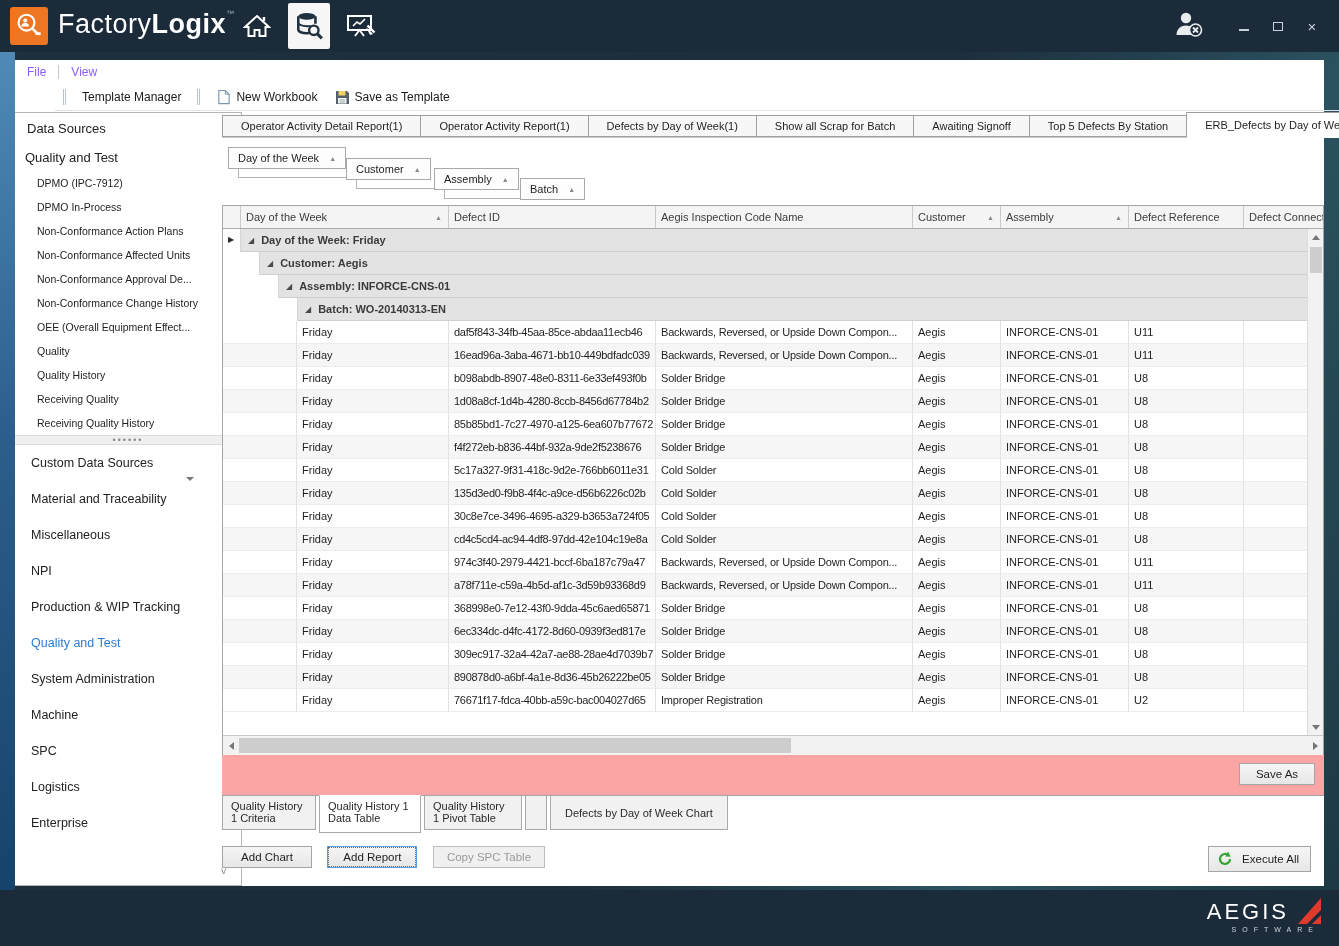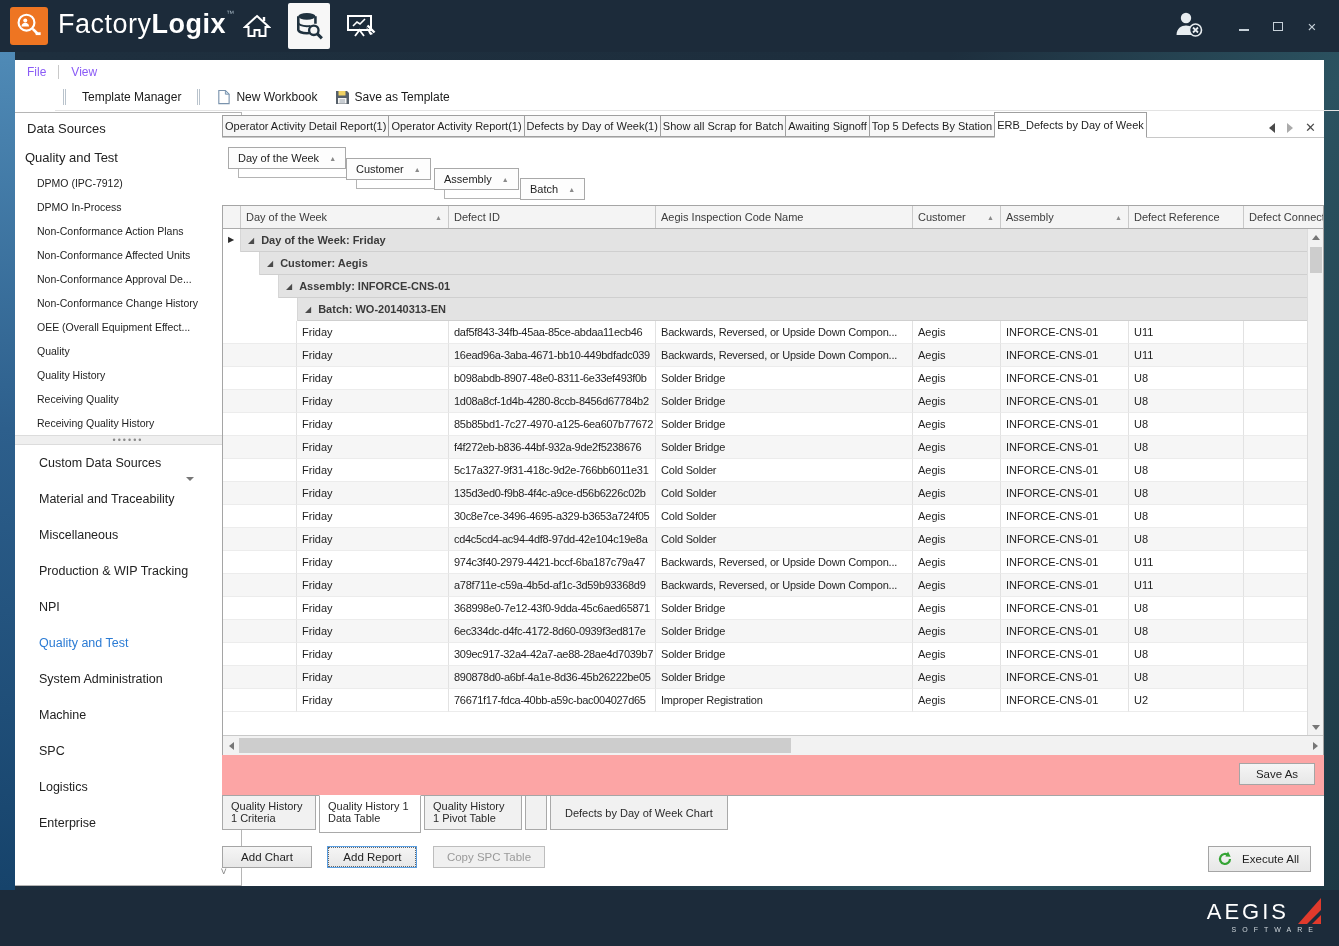--- a/index.html
+++ b/index.html
@@ -39,30 +39,30 @@
 
   
   .sidebar { position:absolute; left:0; top:52px; width:227px; height:774px; background:#fff; border:1px solid #b5b5b5; border-left:none; }
   .sb-header { height:30px; display:flex; align-items:center; padding:0 8px 0 12px; font-size:13px; color:#222; }
   .sb-pin { margin-left:auto; cursor:pointer; }
   .sb-tree-header { height:28px; display:flex; align-items:center; padding-left:10px; font-size:13px; color:#222; cursor:pointer; }
   .tree-item { height:24px; line-height:24px; padding-left:22px; font-size:10.5px; color:#1e1e1e; white-space:nowrap; overflow:hidden; cursor:pointer; }
   .tree-more { position:absolute; left:171px; top:368px; }
   .sb-splitter { height:10px; background:#efefef; border-top:1px solid #dcdcdc; border-bottom:1px solid #dcdcdc;
     display:flex; align-items:center; justify-content:center; color:#8a8a8a; font-size:9px; letter-spacing:2px; line-height:6px; cursor:row-resize; }
-  .cat-item { height:36px; line-height:36px; padding-left:24px; font-size:12.5px; color:#222; cursor:pointer; white-space:nowrap; }
+  .cat-item { height:36px; line-height:36px; padding-left:16px; font-size:12.5px; color:#222; cursor:pointer; white-space:nowrap; }
   .cat-item.selected { color:#2b7bd4; }
   .sb-chevron { position:absolute; right:14px; bottom:8px; color:#8a8a8a; font-size:11px; cursor:pointer; }
 
   
   .main { position:absolute; left:207px; top:52px; width:1102px; height:774px; }
 
   
   .report-tabs { position:absolute; left:0; top:0; width:1102px; height:26px; display:flex; align-items:flex-end; border-bottom:1px solid #c8c8c8; }
-  .rtab { height:22px; display:flex; align-items:center; padding:0 2px; font-size:11px; color:#1e1e1e;
+  .rtab { height:22px; display:flex; align-items:center; padding:0 18px; font-size:11px; color:#1e1e1e;
     background:#f7f7f7; border:1px solid #9f9f9f; border-right:none; cursor:pointer; white-space:nowrap; }
   .rtab:last-of-type { border-right:1px solid #9f9f9f; }
   .rtab.active { height:26px; background:#fff; border-right:1px solid #9f9f9f; border-bottom:1px solid #fff; margin-bottom:-1px; }
   .rtab-nav { margin-left:auto; display:flex; align-items:center; gap:12px; padding:0 8px 4px 0; }
   .tri { width:0; height:0; border-style:solid; }
   .tri-left-d { border-width:5px 6px 5px 0; border-color:transparent #4a4a4a transparent transparent; }
   .tri-right-l { border-width:5px 0 5px 6px; border-color:transparent transparent transparent #ababab; }
   .rtab-close { font-size:13px; color:#4a4a4a; cursor:pointer; line-height:10px; }
 
   
@@ -306,23 +306,23 @@
         </div>
         <div class="sb-splitter">••••••</div>
         <div class="sb-cats">
 
             <div class="cat-item">Custom Data Sources</div>
 
             <div class="cat-item">Material and Traceability</div>
 
             <div class="cat-item">Miscellaneous</div>
 
+            <div class="cat-item">NPI</div>
+
             <div class="cat-item">Production &amp; WIP Tracking</div>
-
-            <div class="cat-item">NPI</div>
 
             <div class="cat-item selected">Quality and Test</div>
 
             <div class="cat-item">System Administration</div>
 
             <div class="cat-item">Machine</div>
 
             <div class="cat-item">SPC</div>
 
             <div class="cat-item">Logistics</div>

